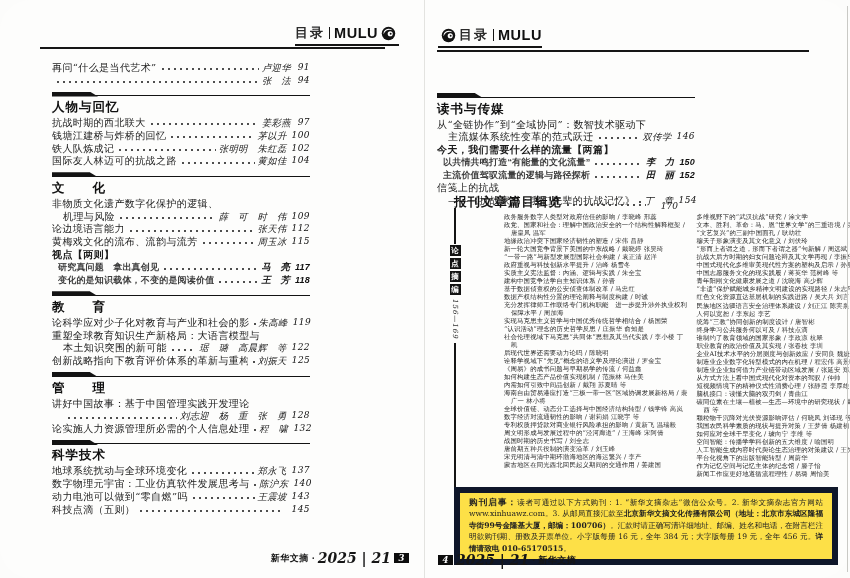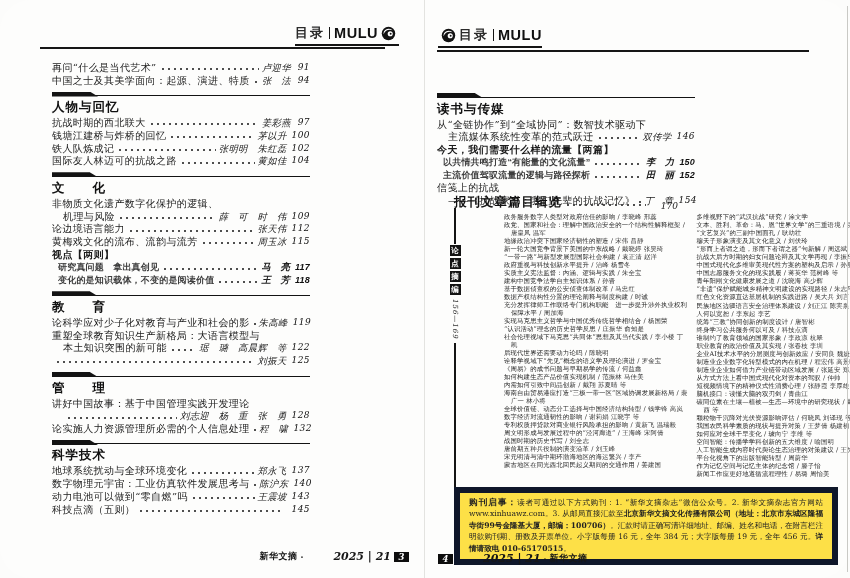--- a/index.html
+++ b/index.html
@@ -44,21 +44,21 @@
   .sec-rule::before{content:'';position:absolute;left:0;top:-4.5px;width:46px;height:5px;background:#131313;
     clip-path:polygon(0 0,82% 0,100% 100%,0 100%);}
   .sec-name{font-weight:bold;font-size:12.5px;line-height:14px;margin-bottom:3px;letter-spacing:1px;color:#111;}
 
   
   .footer{position:absolute;font-size:8.5px;display:flex;align-items:center;gap:3px;color:#161616;}
   .footer-left{top:550px;right:16px;}
   .footer-right{top:552px;left:13px;}
   .f-mag{font-weight:bold;font-size:9px;letter-spacing:0.5px;}
   .f-sep{font-weight:bold;}
-  .f-issue{font-weight:bold;font-style:italic;font-size:11px;margin-left:27px;}
+  .f-issue{font-weight:bold;font-style:italic;font-size:14px;}
   .pagebox{display:inline-block;background:#0d0d0d;color:#fff;font-weight:bold;font-style:italic;
     font-size:8.5px;line-height:10px;padding:0 4px;min-width:7px;text-align:center;}
 
   
   .dg-header{position:absolute;left:29px;top:194px;width:224px;display:flex;align-items:flex-end;}
   .dg-title{font-weight:bold;font-size:12.5px;letter-spacing:1px;white-space:nowrap;color:#111;}
   .dg-page{font-style:italic;font-size:9px;margin-left:12px;}
   .dg-sidebar{position:absolute;left:23px;top:208px;height:280px;width:14px;display:flex;flex-direction:column;align-items:center;}
   .dg-topline{width:1.5px;height:36px;background:#141414;}
   .dg-sq{width:11px;height:11px;background:#131313;color:#fff;font-size:7.5px;line-height:11px;text-align:center;font-weight:bold;margin:1px 0;}
@@ -97,21 +97,20 @@
     <div class="hdr-rule hdr-rule-left"></div>
 
     <div class="toc" id="left-toc">
         <div class="toc-row">
           <span class="tt">再问“什么是当代艺术”</span>
           <span class="leader"></span>
           <span class="au">卢迎华</span>
           <span class="pg">91</span>
         </div>
         <div class="toc-row">
-          <span class="tt">中国之士及其美学面向：起源、演进、特质</span>
           <span class="leader"></span>
           <span class="au">张　法</span>
           <span class="pg">94</span>
         </div>
         <div class="sec-rule"></div>
         <div class="sec-name">人物与回忆</div>
         <div class="toc-row">
           <span class="tt">抗战时期的西北联大</span>
           <span class="leader"></span>
           <span class="au">姜彩燕</span>
@@ -184,20 +183,21 @@
         <div class="toc-row">
           <span class="tt">重塑全球教育知识生产新格局：大语言模型与</span>
         </div>
         <div class="toc-row ind">
           <span class="tt">本土知识突围的新可能</span>
           <span class="leader"></span>
           <span class="au">琚　璐　高晨辉　等</span>
           <span class="pg">122</span>
         </div>
         <div class="toc-row">
+          <span class="tt">创新战略指向下教育评价体系的革新与重构</span>
           <span class="leader"></span>
           <span class="au">刘振天</span>
           <span class="pg">125</span>
         </div>
         <div class="sec-rule"></div>
         <div class="sec-name">管　　理</div>
         <div class="toc-row">
           <span class="tt">讲好中国故事：基于中国管理实践开发理论</span>
         </div>
         <div class="toc-row ind">

